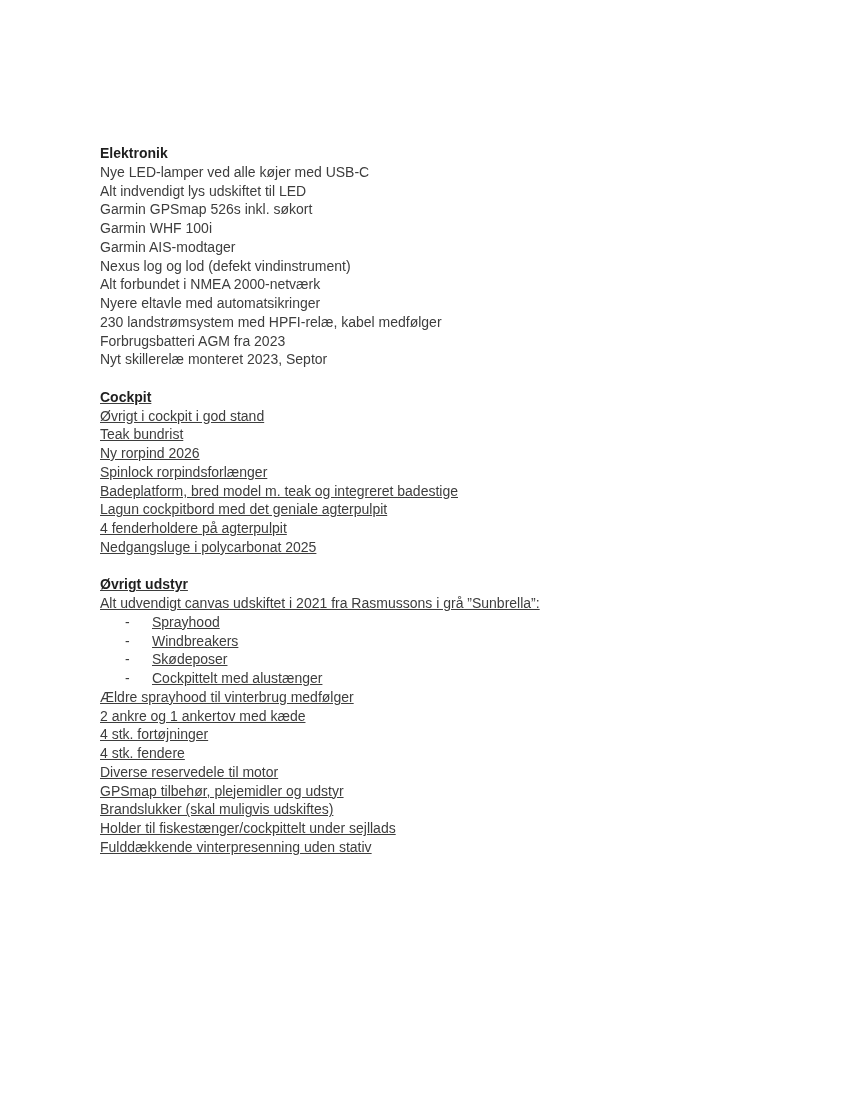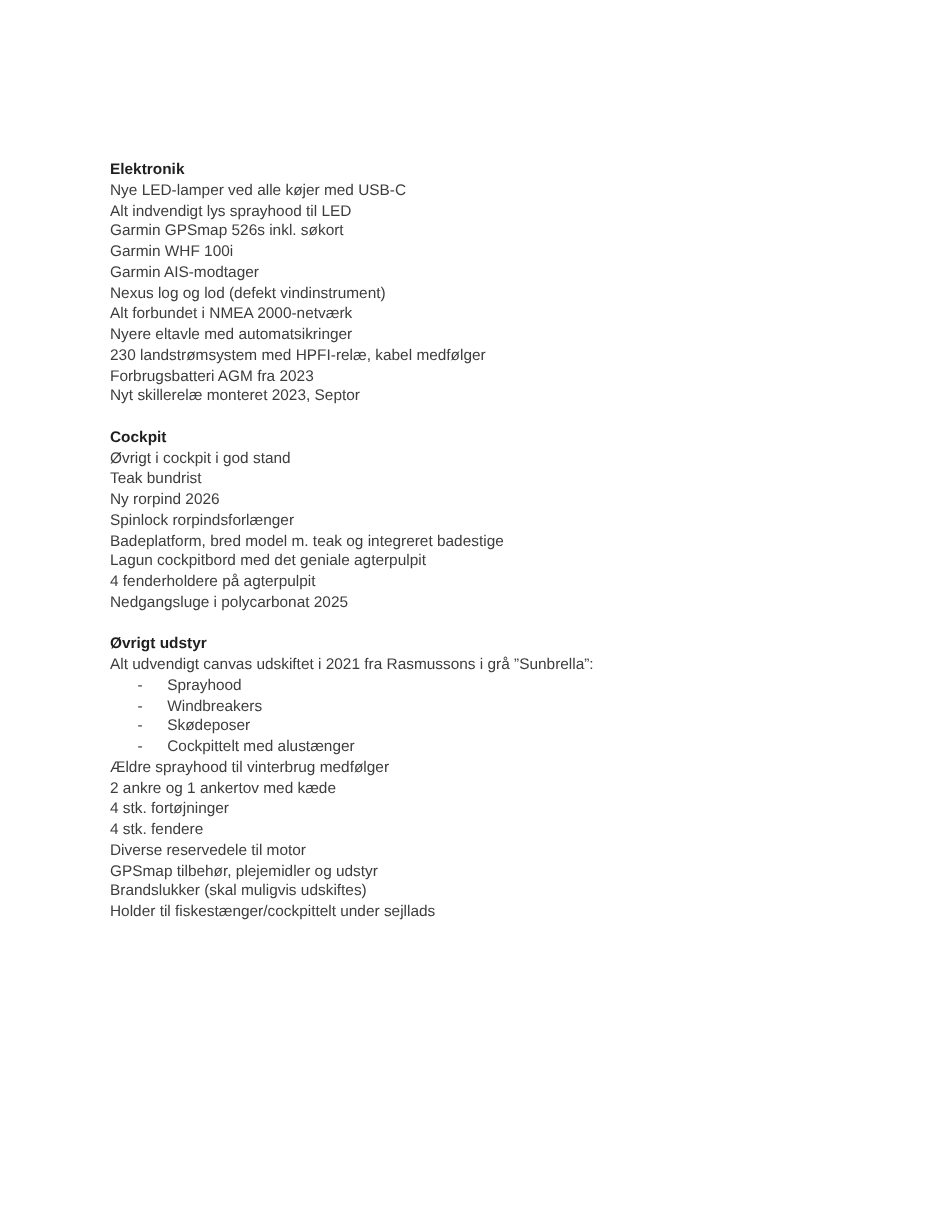--- a/index.html
+++ b/index.html
@@ -19,20 +19,21 @@
   .doc-text {
     position: absolute;
     left: 100px;
     top: 144px;
     width: 640px;
     font-size: 14px;
     line-height: 18.75px;
   }
   .section + .section {
     margin-top: 18.75px;
+    text-decoration: underline;
   }
   .heading {
     font-weight: bold;
     color: #1f1f1f;
   }
   .line {
     white-space: nowrap;
   }
   .line .dash {
     display: inline-block;
@@ -67,21 +68,21 @@
 </style>
 </head>
 <body>
 
 <div class="page">
 
   <div class="doc-text" id="sections-root">
       <div class="section">
         <div class="heading">Elektronik</div>
         <div class="line">Nye LED-lamper ved alle køjer med USB-C</div>
-        <div class="line">Alt indvendigt lys sprayhood til LED</div>
+        <div class="line">Alt indvendigt lys udskiftet til LED</div>
         <div class="line">Garmin GPSmap 526s inkl. søkort</div>
         <div class="line">Garmin WHF 100i</div>
         <div class="line">Garmin AIS-modtager</div>
         <div class="line">Nexus log og lod (defekt vindinstrument)</div>
         <div class="line">Alt forbundet i NMEA 2000-netværk</div>
         <div class="line">Nyere eltavle med automatsikringer</div>
         <div class="line">230 landstrømsystem med HPFI-relæ, kabel medfølger</div>
         <div class="line">Forbrugsbatteri AGM fra 2023</div>
         <div class="line">Nyt skillerelæ monteret 2023, Septor</div>
       </div>
@@ -104,20 +105,21 @@
         <div class="line bullet"><span class="dash">-</span><span>Skødeposer</span></div>
         <div class="line bullet"><span class="dash">-</span><span>Cockpittelt med alustænger</span></div>
         <div class="line">Ældre sprayhood til vinterbrug medfølger</div>
         <div class="line">2 ankre og 1 ankertov med kæde</div>
         <div class="line">4 stk. fortøjninger</div>
         <div class="line">4 stk. fendere</div>
         <div class="line">Diverse reservedele til motor</div>
         <div class="line">GPSmap tilbehør, plejemidler og udstyr</div>
         <div class="line">Brandslukker (skal muligvis udskiftes)</div>
         <div class="line">Holder til fiskestænger/cockpittelt under sejllads</div>
+        <div class="line">Fulddækkende vinterpresenning uden stativ</div>
       </div>
     </div>
 
   <div class="footer-date left">Dato: __  Sted: _</div>
 
   <div class="footer-date right">Dato: __  Sted: _</div>
 
   <div class="sig-line left"></div>
   <div class="sig-line right"></div>
 

